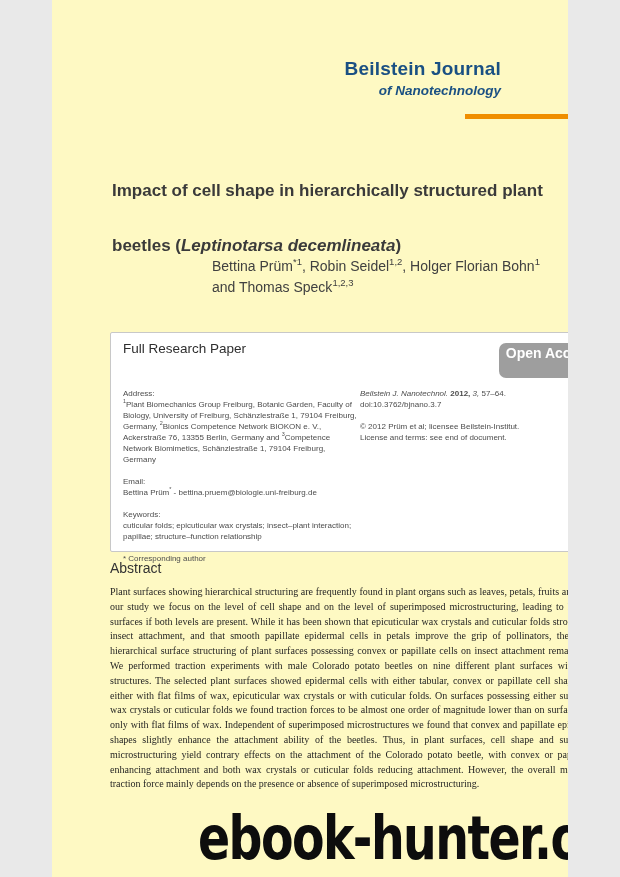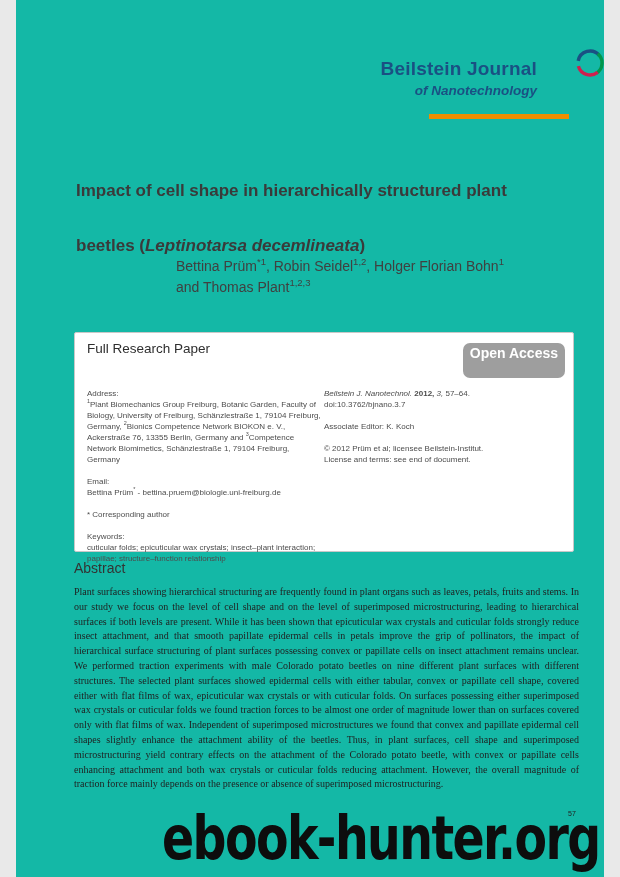--- a/index.html
+++ b/index.html
@@ -1,18 +1,18 @@
 <!DOCTYPE html>
 <html><head>
 <meta charset="utf-8">
 <style>
   html,body { margin:0; padding:0; background:#e9e9e9; }
   .page {
-    position:relative; width:588px; height:877px; margin:0 auto;
-    background:#14b8a6; overflow:hidden;
+    position:relative; width:516px; height:877px; margin:0 auto;
+    background:#fef9c3; overflow:hidden;
     font-family:"Liberation Sans", sans-serif;
     -webkit-font-smoothing:antialiased;
   }
   sup { font-size:0.68em; line-height:0; }
 
   
   .brand-name  { position:absolute; top:58px;  right:67px; font-size:19px; font-weight:bold; color:#1a5083; letter-spacing:0.2px; }
   .brand-sub   { position:absolute; top:83px;  right:67px; font-size:13.5px; font-weight:bold; font-style:italic; color:#1a5083;text-align:right; }
   .brand-mark  { position:absolute; top:45px;  left:556px; width:36px; height:36px; }
   .brand-bar   { position:absolute; top:114px; left:413px; width:140px; height:5px; background:#ef8e00; }
@@ -76,55 +76,52 @@
       <path d="M 25.7 8.8 A 12 12 0 0 1 24.0 28.4" fill="none" stroke="#00964b" stroke-width="3.4"></path>
       <path d="M 25.7 27.2 A 12 12 0 0 1 6.4 21.1" fill="none" stroke="#cf1f4e" stroke-width="3.4"></path>
     </svg>
   </span>
   <div class="brand-bar"></div>
 
   <h1 class="title"><span>Impact of cell shape in hierarchically structured plant</span><br><br><span>beetles (</span><em>Leptinotarsa decemlineata</em><span>)</span></h1>
 
   <div class="authors">
     <div><span>Bettina Prüm</span><sup>*1</sup><span>, Robin Seidel</span><sup>1,2</sup><span>, Holger Florian Bohn</span><sup>1</sup></div>
-    <div><span>and Thomas Plant</span><sup>1,2,3</sup></div>
+    <div><span>and Thomas Speck</span><sup>1,2,3</sup></div>
   </div>
 
   <section class="paper-box">
     <div class="box-header">
       <span class="box-type">Full Research Paper</span>
       <span class="badge">Open Access</span>
     </div>
     <div class="box-cols">
 
       <div class="col">
         <div class="block">
           <p>Address:</p>
           <p><sup>1</sup><span>Plant Biomechanics Group Freiburg, Botanic Garden, Faculty of Biology, University of Freiburg, Schänzlestraße 1, 79104 Freiburg, Germany, </span><sup>2</sup><span>Bionics Competence Network BIOKON e. V., Ackerstraße 76, 13355 Berlin, Germany and </span><sup>3</sup><span>Competence Network Biomimetics, Schänzlestraße 1, 79104 Freiburg, Germany</span></p>
         </div>
         <div class="block">
           <p>Email:</p>
           <p><span>Bettina Prüm</span><sup>*</sup><span> - bettina.pruem@biologie.uni-freiburg.de</span></p>
         </div>
         <div class="block">
-          <p>* Corresponding author</p>
+          <p>Keywords:</p>
+          <p>cuticular folds; epicuticular wax crystals; insect–plant interaction; papillae; structure–function relationship</p>
         </div>
         <div class="block">
-          <p>Keywords:</p>
-          <p>cuticular folds; epicuticular wax crystals; insect–plant interaction; papillae; structure–function relationship</p>
+          <p>* Corresponding author</p>
         </div>
       </div>
 
       <div class="col">
         <div class="block">
           <p><em>Beilstein J. Nanotechnol.</em><b> 2012,</b><em> 3,</em><span> 57–64.</span></p>
           <p>doi:10.3762/bjnano.3.7</p>
-        </div>
-        <div class="block">
-          <p>Associate Editor: K. Koch</p>
         </div>
         <div class="block">
           <p>© 2012 Prüm et al; licensee Beilstein-Institut.</p>
           <p>License and terms: see end of document.</p>
         </div>
       </div>
 
     </div>
   </section>
 

